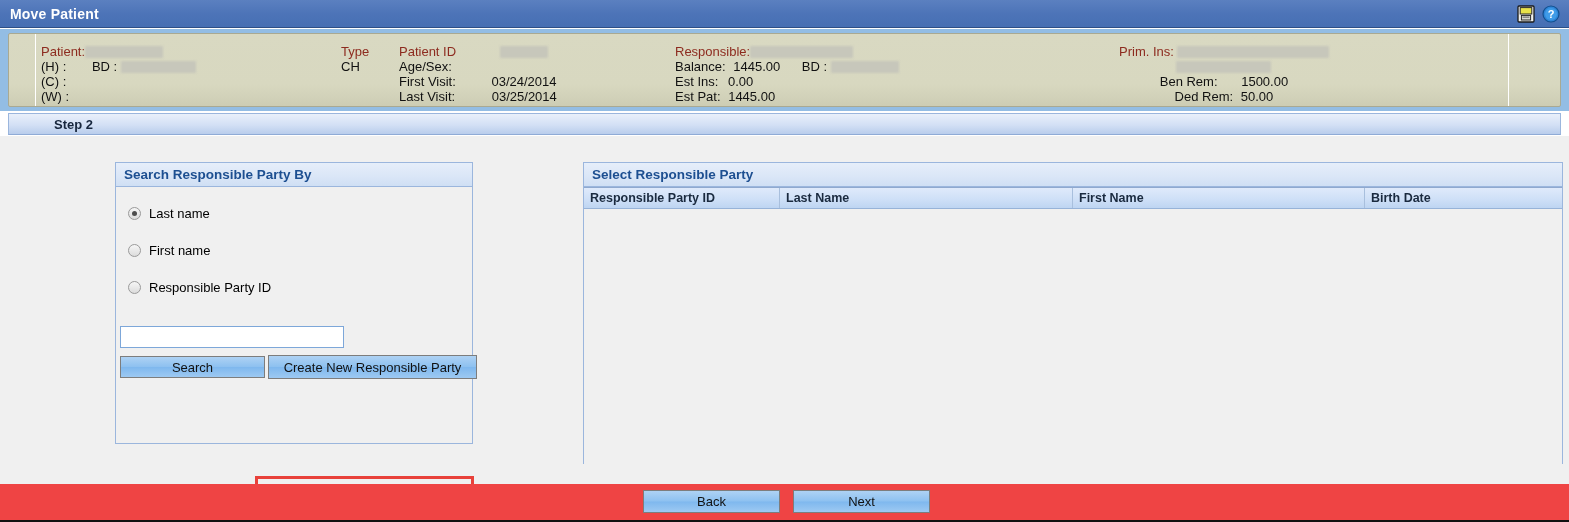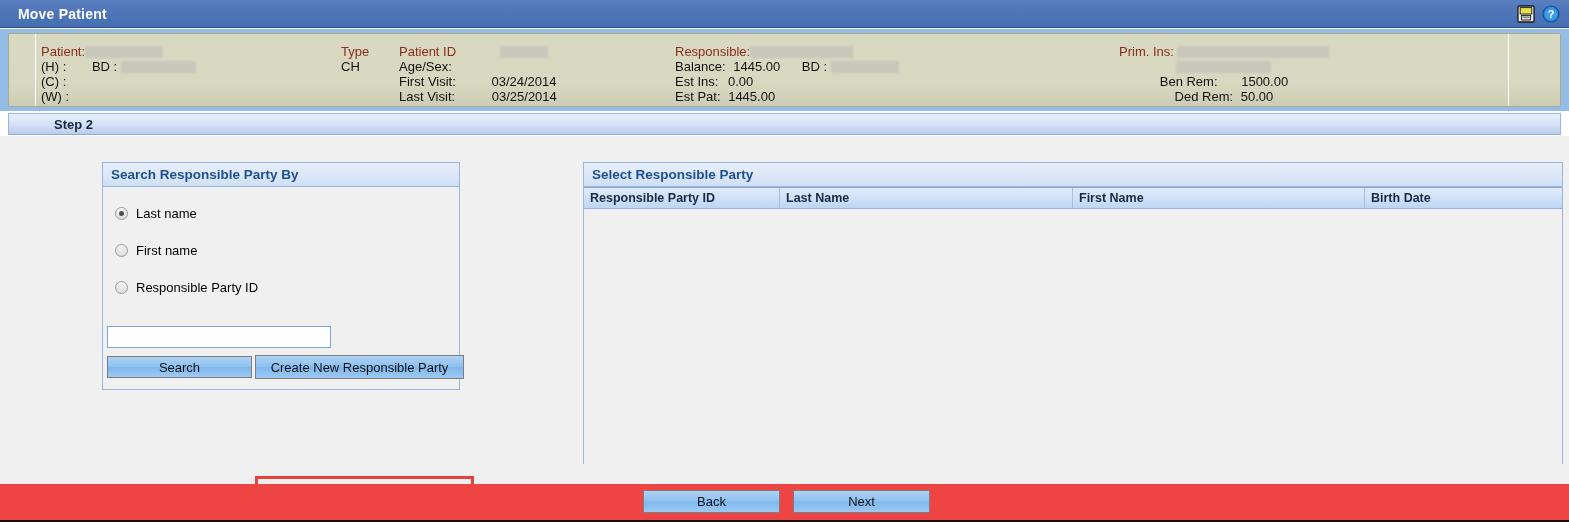--- a/index.html
+++ b/index.html
@@ -25,21 +25,21 @@
     background: linear-gradient(to bottom, #5b80c0 0%, #4d74b8 50%, #466fb3 100%);
     border-bottom: 1px solid #2d4f86;
     box-sizing: border-box;
     display: flex;
     align-items: center;
   }
   .titlebar-title {
     color: #ffffff;
     font-weight: bold;
     font-size: 14px;
-    margin-left: 18px;
+    margin-left: 10px;
     letter-spacing: .2px;
   }
   .titlebar-icons {
     margin-left: auto;
     display: flex;
     align-items: center;
     gap: 7px;
     margin-right: 9px;
   }
   .icon-save {
@@ -123,22 +123,22 @@
   .body-area {
     position: absolute;
     left: 0; top: 136px;
     width: 1569px; height: 348px;
     background: #f0f0f0;
   }
 
   
   .search-panel {
     position: absolute;
-    left: 102px; top: 26px;
-    width: 358px; height: 228px;
+    left: 115px; top: 26px;
+    width: 358px; height: 282px;
     border: 1px solid #9bb6dd;
     box-sizing: border-box;
     background: #f0f0f0;
   }
   .panel-header {
     height: 24px;
     background: linear-gradient(to bottom, #e6eefa 0%, #dae6f7 60%, #cfdff4 100%);
     border-bottom: 1px solid #9bb6dd;
     display: flex;
     align-items: center;

